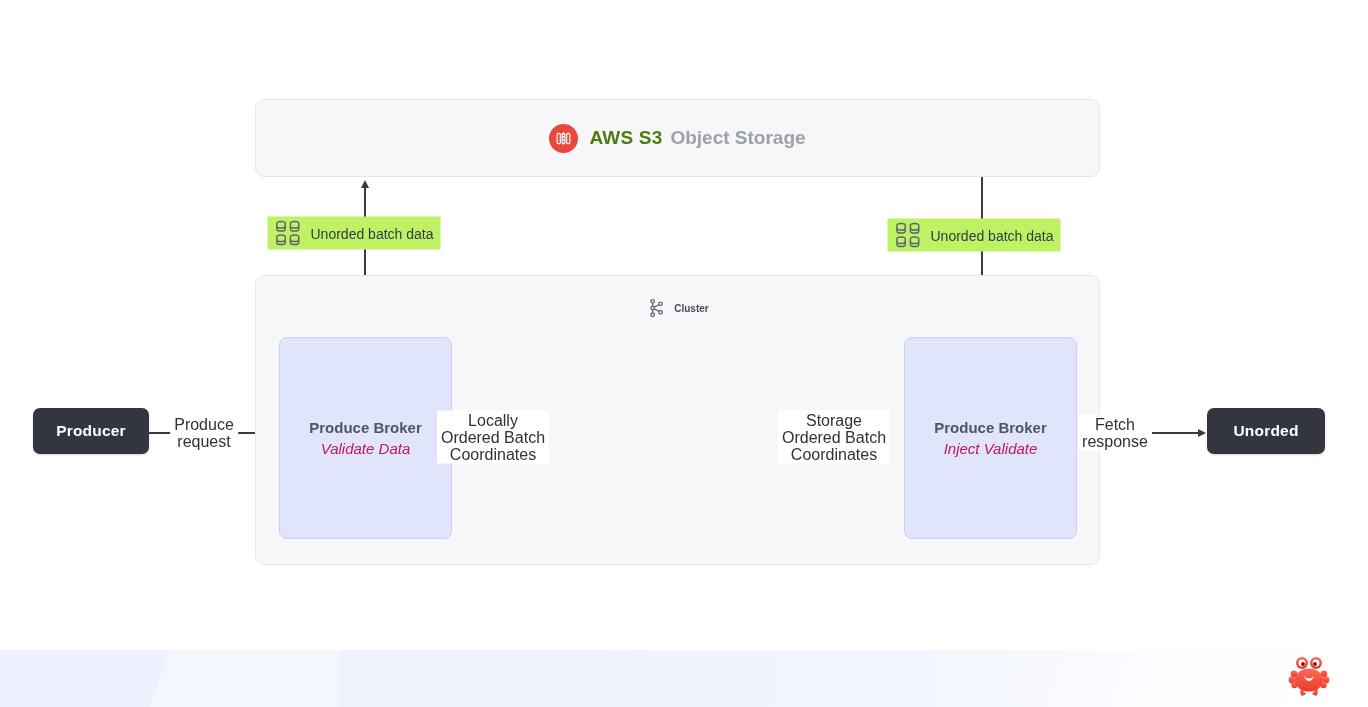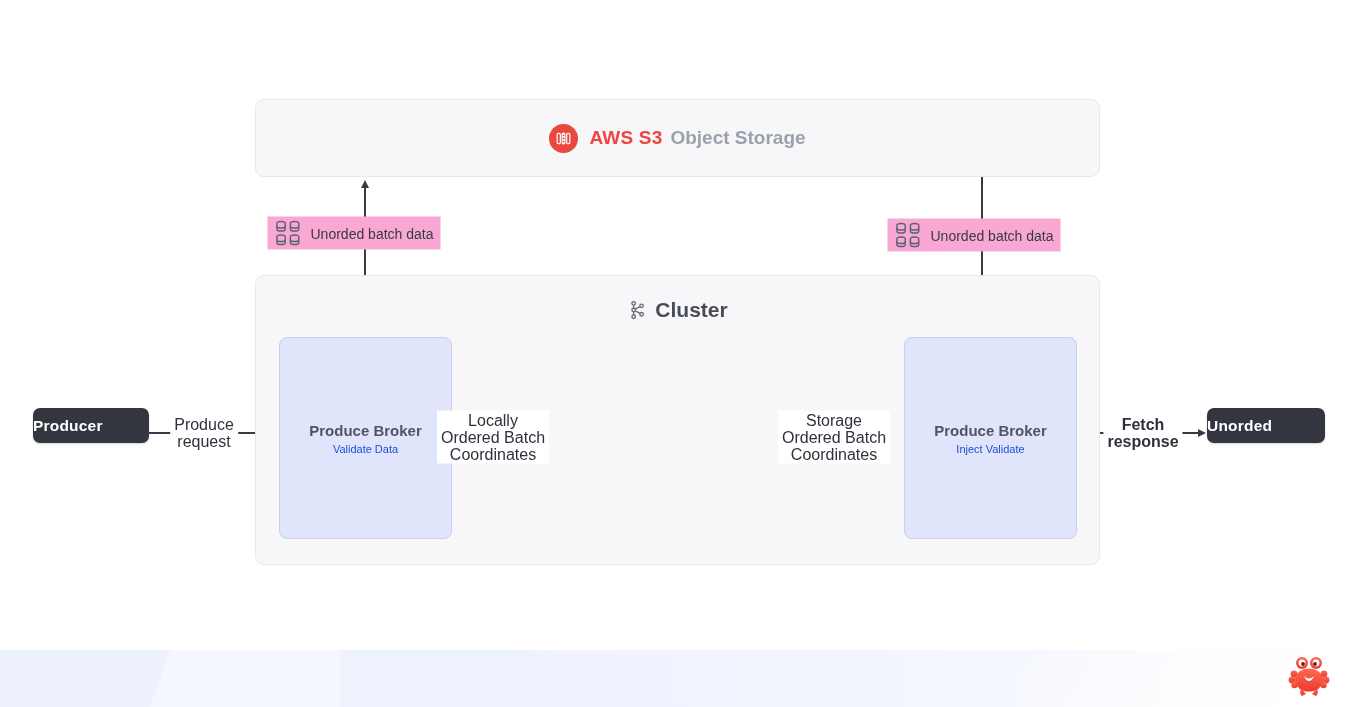--- a/index.html
+++ b/index.html
@@ -8,54 +8,54 @@
     font-family:"Liberation Sans","DejaVu Sans",sans-serif;color:#353a45;
   }
   
   .panel{
     position:absolute;background:#f7f7f9;border:1px solid #e7e8ec;border-radius:9px;
     box-sizing:border-box;
   }
   .panel-s3{left:255px;top:99px;width:845px;height:78px;display:flex;align-items:center;justify-content:center;}
   .panel-cluster{left:255px;top:275px;width:845px;height:290px;}
   .s3-title{display:flex;align-items:center;gap:11px;font-size:19px;}
-  .s3-bold{font-weight:bold;color:#ef4444;letter-spacing:.2px;}
+  .s3-bold{font-weight:bold;color:#4d7c0f;letter-spacing:.2px;}
   .s3-light{color:#9ba1ac;margin-left:-3px;font-weight:bold;}
   .s3-icon{width:29px;height:29px;border-radius:50%;background:#e8483e;display:flex;align-items:center;justify-content:center;flex:0 0 auto;}
   .cluster-header{
     position:absolute;left:0;right:0;top:22px;display:flex;align-items:center;justify-content:center;gap:8px;
-    font-size:21px;font-weight:bold;color:#474c58;
+    font-size:10px;font-weight:bold;color:#474c58;
   }
   
   .node{
     position:absolute;background:#e1e5fb;border:1px solid #c9cef2;border-radius:8px;
     box-sizing:border-box;display:flex;flex-direction:column;align-items:center;justify-content:center;
     width:173px;height:202px;top:337px;gap:4px;
   }
   .node-title{font-size:15px;font-weight:bold;color:#4f5565;}
-  .node-sub{font-size:11px;color:#1d4ed8;}
+  .node-sub{font-size:15px;font-style:italic;color:#be185d;}
   .node-validate{left:279px;}
   .node-coordinator{left:591px;}
   .node-inject{left:904px;}
   .endpoint{
-    position:absolute;top:408px;height:35px;background:#33363f;border-radius:7px;
-    display:flex;align-items:center;justify-content:flex-start;color:#fff;font-weight:bold;font-size:15.5px;
+    position:absolute;top:408px;height:46px;background:#33363f;border-radius:7px;
+    display:flex;align-items:center;justify-content:center;color:#fff;font-weight:bold;font-size:15.5px;
     box-shadow:0 1px 2px rgba(0,0,0,.18);box-sizing:border-box;letter-spacing:.2px;
   }
   .endpoint-producer{left:33px;width:116px;}
   .endpoint-consumer{left:1207px;width:118px;}
   
   .arrows{position:absolute;left:0;top:0;width:1368px;height:707px;pointer-events:none;}
   
   .edge-label{
     position:absolute;background:#ffffff;text-align:center;font-size:16px;line-height:17px;color:#2e323c;
     padding:1px 4px;transform:translate(-50%,-50%);white-space:nowrap;
   }
   .batch-label{
-    position:absolute;background:#f9a8d4;display:flex;align-items:center;gap:9px;
+    position:absolute;background:#bef264;display:flex;align-items:center;gap:9px;
     font-size:14px;color:#353a45;padding:3px 7px;transform:translate(-50%,-50%);white-space:nowrap;
   }
   
   .footer-band{
     position:absolute;left:0;top:650px;width:1368px;height:57px;
     background:linear-gradient(90deg,#edf1fd 0%,#eef2fd 30%,#f2f5fe 62%,#fafbff 88%,#fdfeff 100%);
   }
   .footer-wedge{
     position:absolute;left:150px;top:650px;width:190px;height:57px;background:#f5f7fe;
     clip-path:polygon(20px 0,100% 0,100% 100%,0 100%);
@@ -147,21 +147,21 @@
   <div class="edge-label" style="left:493px;top:437px;">
     <div>Locally</div>
     <div>Ordered Batch</div>
     <div>Coordinates</div>
   </div>
   <div class="edge-label" style="left:834px;top:437px;">
     <div>Storage</div>
     <div>Ordered Batch</div>
     <div>Coordinates</div>
   </div>
-  <div class="edge-label" style="left:1143px;top:433px;font-weight:bold;">
+  <div class="edge-label" style="left:1115px;top:433px;">
     <div>Fetch</div>
     <div>response</div>
   </div>
 
   <div class="batch-label" style="left:354px;top:233px;">
     <span style="display:flex;">
       <svg width="27" height="27" viewBox="0 0 28 28" fill="none" stroke="#5d6370" stroke-width="1.5">
         <g>
           <path d="M2.5,4 a4.3,1.9 0 0 1 8.6,0 v6 a4.3,1.9 0 0 1 -8.6,0 z"></path>
           <path d="M2.5,7 a4.3,1.9 0 0 0 8.6,0"></path>

